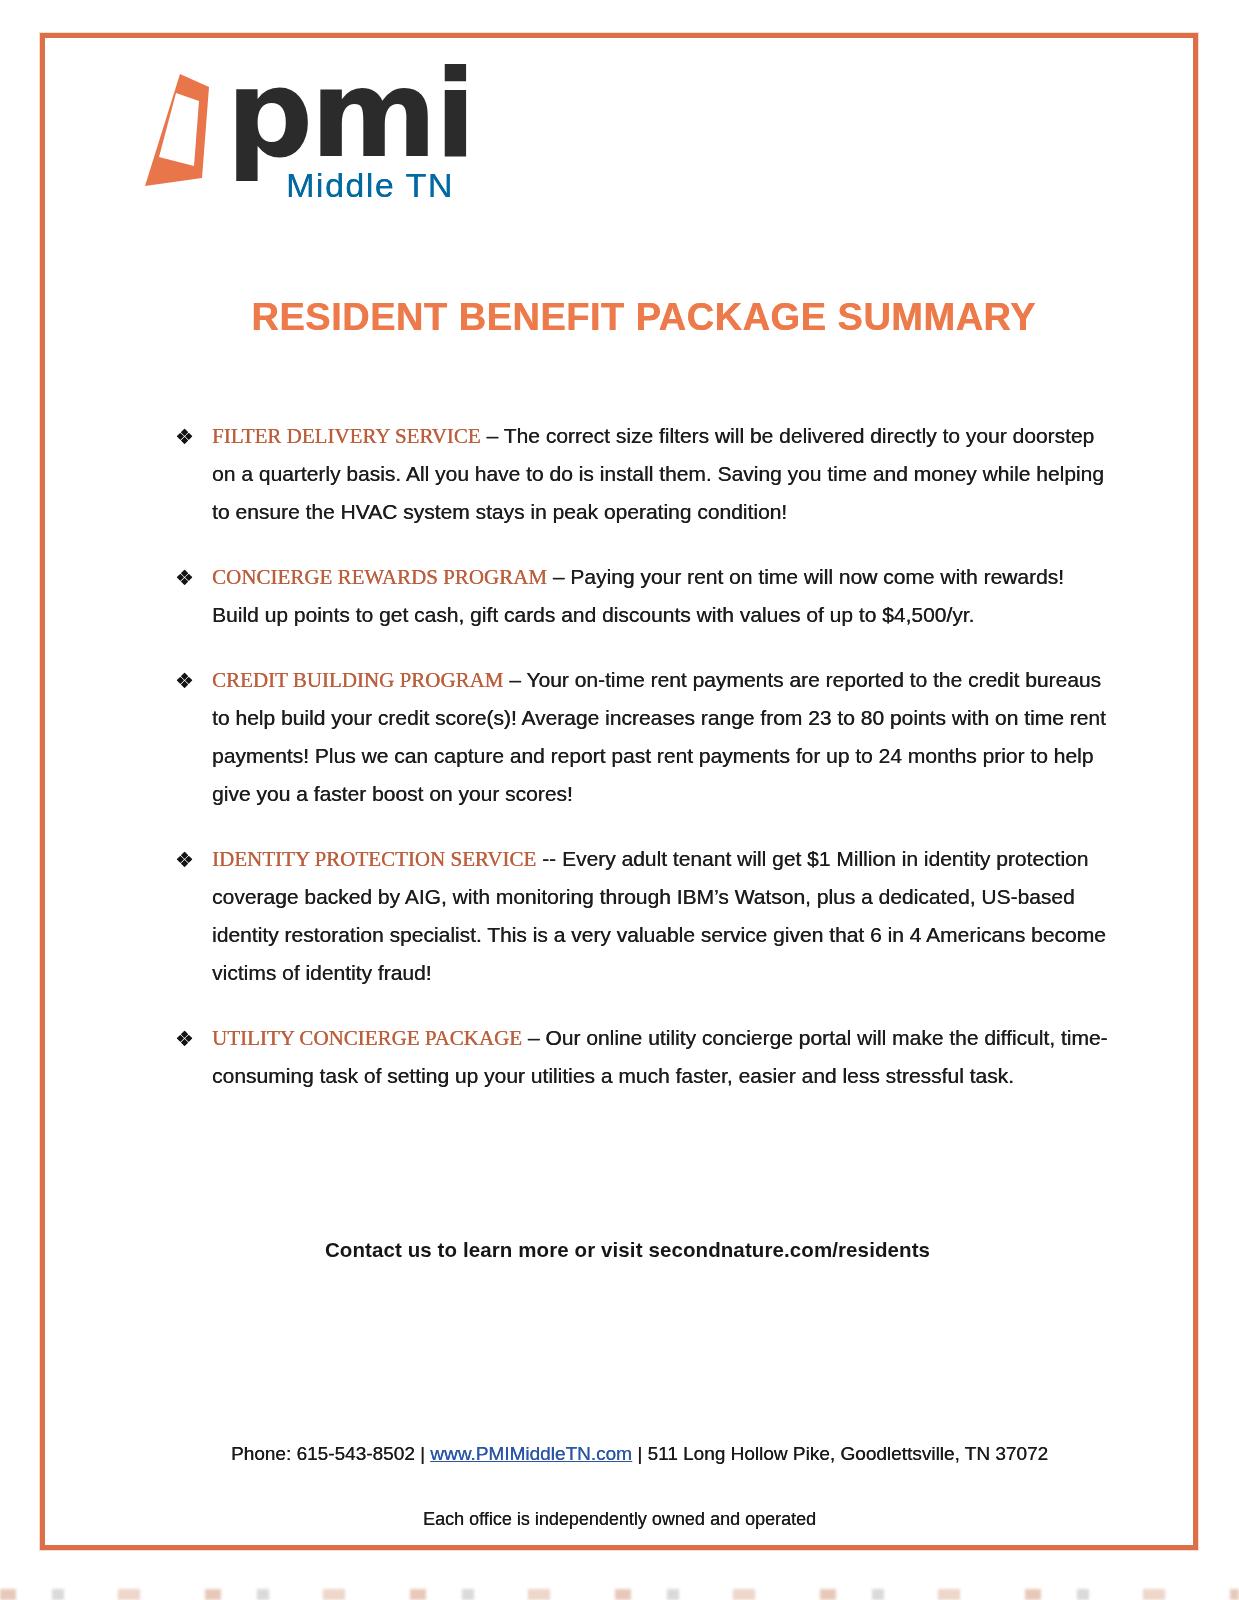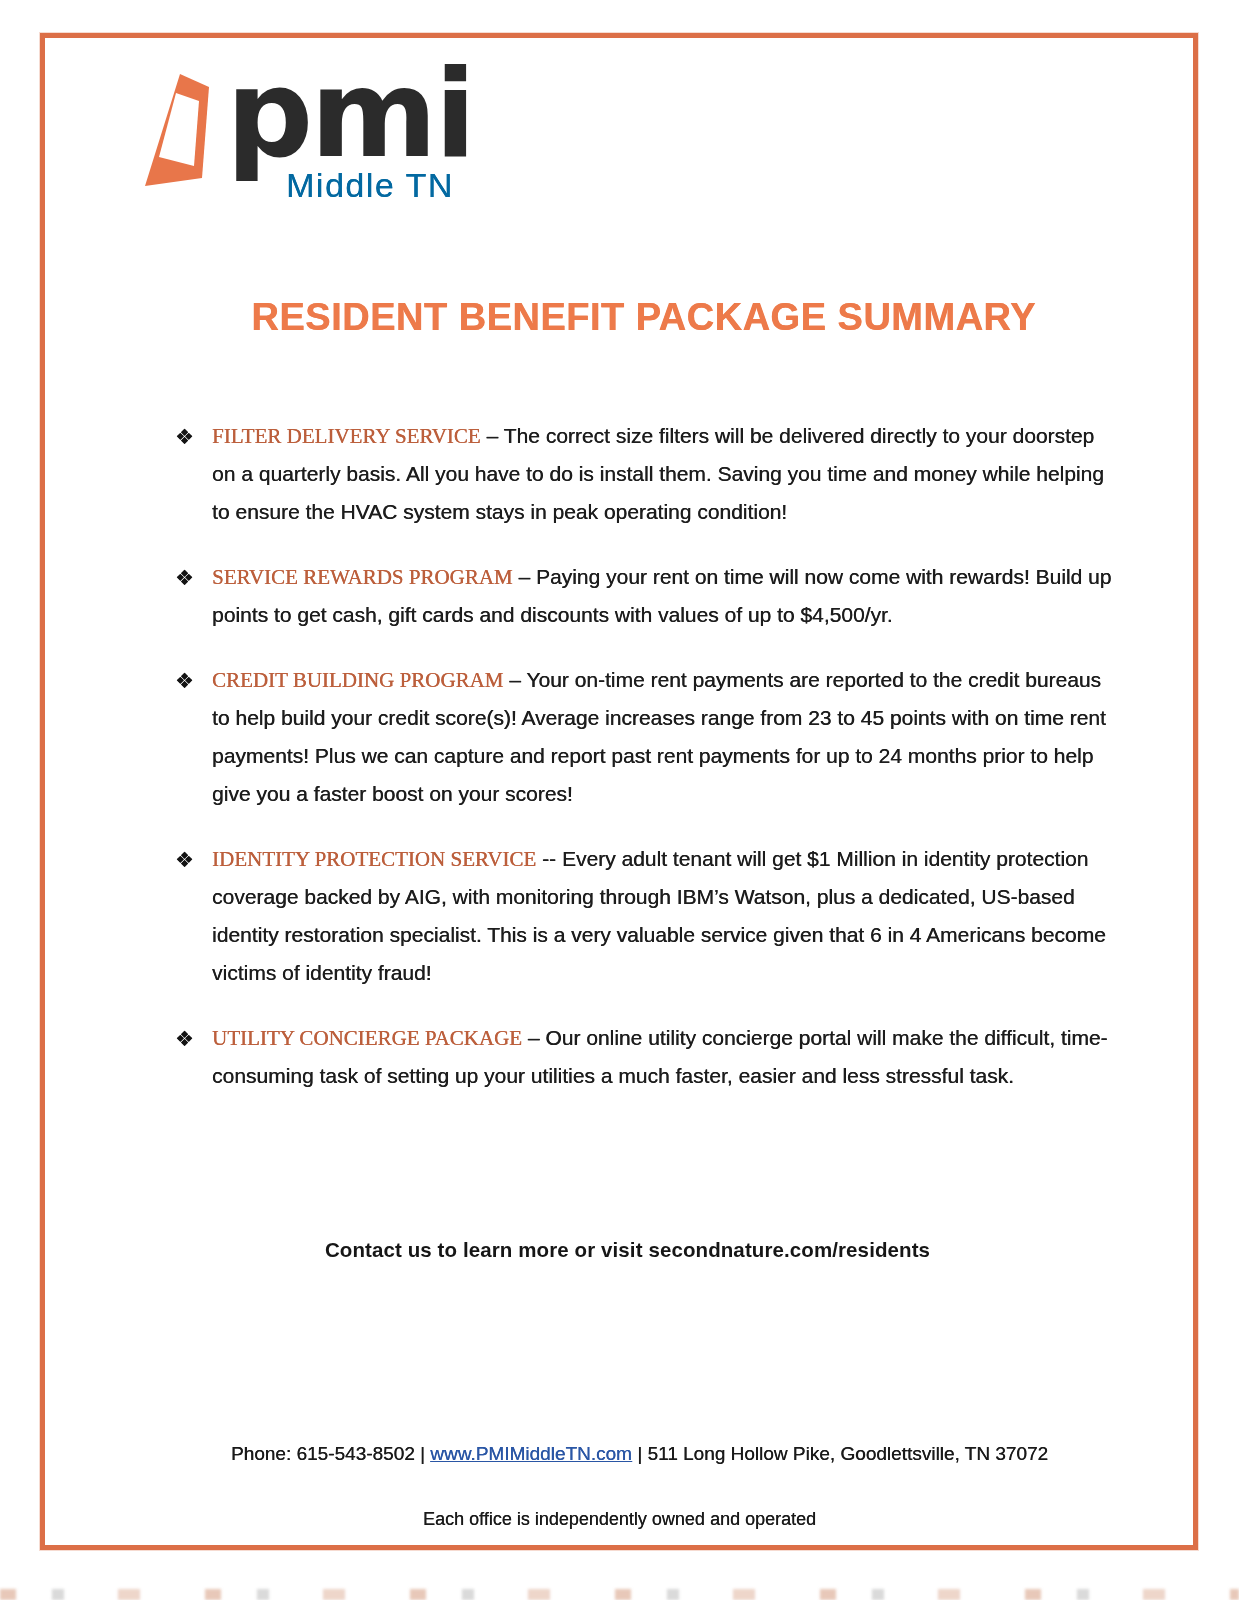--- a/index.html
+++ b/index.html
@@ -97,28 +97,28 @@
 
   <h1 class="title">RESIDENT BENEFIT PACKAGE SUMMARY</h1>
 
   <ul class="benefits">
     <li>
       <span class="bullet">❖</span><span class="benefit-heading">FILTER DELIVERY SERVICE</span>
       <span class="benefit-sep">–</span>
       <span class="benefit-body">The correct size filters will be delivered directly to your doorstep on a quarterly basis. All you have to do is install them. Saving you time and money while helping to ensure the HVAC system stays in peak operating condition!</span>
     </li>
     <li>
-      <span class="bullet">❖</span><span class="benefit-heading">SERVICE REWARDS PROGRAM</span>
+      <span class="bullet">❖</span><span class="benefit-heading">CONCIERGE REWARDS PROGRAM</span>
       <span class="benefit-sep">–</span>
       <span class="benefit-body">Paying your rent on time will now come with rewards! Build up points to get cash, gift cards and discounts with values of up to $4,500/yr.</span>
     </li>
     <li>
       <span class="bullet">❖</span><span class="benefit-heading">CREDIT BUILDING PROGRAM</span>
       <span class="benefit-sep">–</span>
-      <span class="benefit-body">Your on-time rent payments are reported to the credit bureaus to help build your credit score(s)! Average increases range from 23 to 45 points with on time rent payments! Plus we can capture and report past rent payments for up to 24 months prior to help give you a faster boost on your scores!</span>
+      <span class="benefit-body">Your on-time rent payments are reported to the credit bureaus to help build your credit score(s)! Average increases range from 23 to 80 points with on time rent payments! Plus we can capture and report past rent payments for up to 24 months prior to help give you a faster boost on your scores!</span>
     </li>
     <li>
       <span class="bullet">❖</span><span class="benefit-heading">IDENTITY PROTECTION SERVICE</span>
       <span class="benefit-sep">--</span>
       <span class="benefit-body">Every adult tenant will get $1 Million in identity protection coverage backed by AIG, with monitoring through IBM’s Watson, plus a dedicated, US-based identity restoration specialist. This is a very valuable service given that 6 in 4 Americans become victims of identity fraud!</span>
     </li>
     <li>
       <span class="bullet">❖</span><span class="benefit-heading">UTILITY CONCIERGE PACKAGE</span>
       <span class="benefit-sep">–</span>
       <span class="benefit-body">Our online utility concierge portal will make the difficult, time-consuming task of setting up your utilities a much faster, easier and less stressful task.</span>

